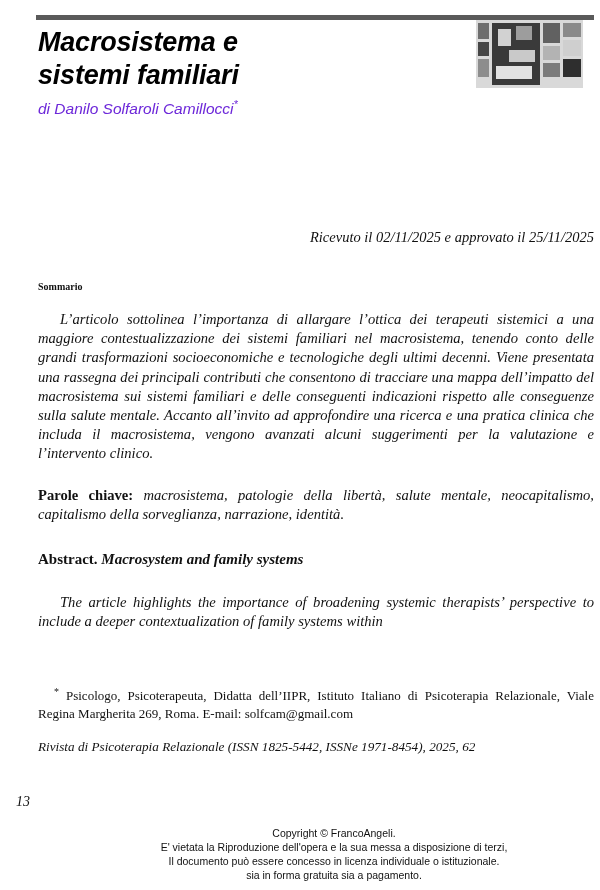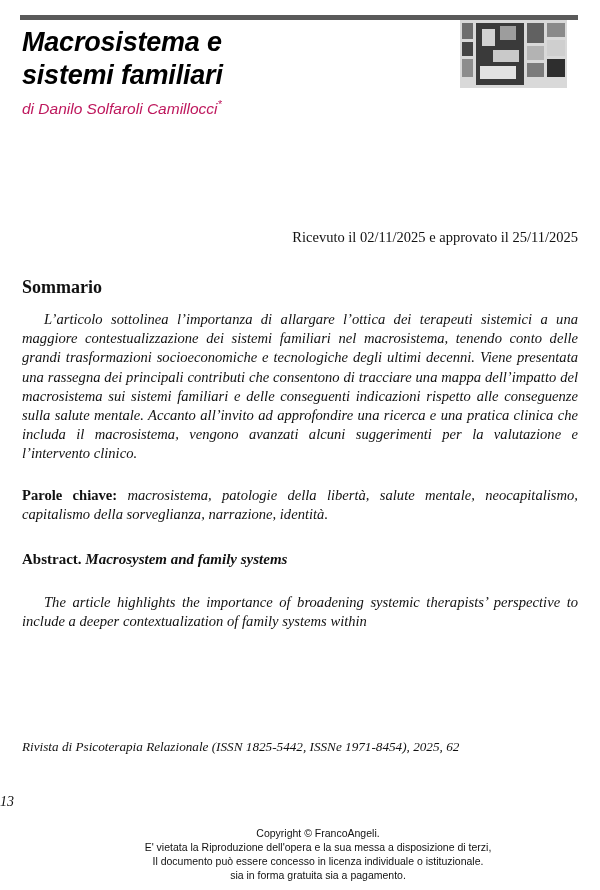--- a/index.html
+++ b/index.html
@@ -12,21 +12,21 @@
     background: #ffffff;
     font-family: "Liberation Serif", serif;
     color: #111111;
     position: relative;
     overflow: hidden;
     -webkit-font-smoothing: antialiased;
   }
 
   .page {
     position: absolute;
-    left: 0; top: 0;
+    left: 16px; top: 0;
     width: 532px;
     height: 890px;
   }
 
   
   .top-rule {
     position: absolute;
     left: 20px;
     top: 15px;
     width: 558px;
@@ -51,21 +51,21 @@
     color: #000;
     margin: 0;
   }
   .doc-title .line2 { display: block; }
   .doc-author {
     font-family: "Liberation Sans", sans-serif;
     font-style: italic;
     font-weight: normal;
     font-size: 15.5px;
     line-height: 19px;
-    color: #be185d;
+    color: #6d28d9;
     margin-top: 3px;
   }
   .doc-author .fn-star {
     font-size: 11px;
     vertical-align: super;
   }
 
   
   .thumb {
     position: absolute;
@@ -81,34 +81,35 @@
     background: #8f8f8f;
   }
 
   
   .received-line {
     position: absolute;
     left: 22px;
     top: 228px;
     width: 556px;
     text-align: right;
+    font-style: italic;
     font-size: 14.5px;
     line-height: 18px;
   }
 
   
   .content {
     position: absolute;
     left: 22px;
     top: 278px;
     width: 556px;
   }
 
   h2.section-head {
-    font-size: 18px;
+    font-size: 10px;
     font-weight: bold;
     font-style: normal;
     margin: 0 0 14px 0;
     line-height: 18px;
   }
 
   p.abstract-it {
     font-style: italic;
     font-size: 14.6px;
     line-height: 19.2px;
@@ -244,20 +245,21 @@
     <h2 class="section-head">Sommario</h2>
     <p class="abstract-it">L’articolo sottolinea l’importanza di allargare l’ottica dei terapeuti sistemici a una maggiore contestualizzazione dei sistemi familiari nel macrosistema, tenendo conto delle grandi trasformazioni socioeconomiche e tecnologiche degli ultimi decenni. Viene presentata una rassegna dei principali contributi che consentono di tracciare una mappa dell’impatto del macrosistema sui sistemi familiari e delle conseguenti indicazioni rispetto alle conseguenze sulla salute mentale. Accanto all’invito ad approfondire una ricerca e una pratica clinica che includa il macrosistema, vengono avanzati alcuni suggerimenti per la valutazione e l’intervento clinico.</p>
 
     <p class="keywords"><span class="kw-label">Parole chiave:</span><span class="kw-list"> </span><span class="kw-list">macrosistema, patologie della libertà, salute mentale, neocapitalismo, capitalismo della sorveglianza, narrazione, identità.</span></p>
 
     <div class="abstract-head"><span class="ab-label">Abstract.</span><span> </span><span class="ab-title">Macrosystem and family systems</span></div>
 
     <p class="abstract-it">The article highlights the importance of broadening systemic therapists’ perspective to include a deeper contextualization of family systems within</p>
   </div>
 
+  <div class="footnote"><span class="fn-indent"></span><span class="fn-star">*</span><span> </span><span>Psicologo, Psicoterapeuta, Didatta dell’IIPR, Istituto Italiano di Psicoterapia Relazionale, Viale Regina Margherita 269, Roma. E-mail: solfcam@gmail.com</span></div>
 
   <div class="journal-block">
     <span class="journal-ref">Rivista di Psicoterapia Relazionale (ISSN 1825-5442, ISSNe 1971-8454), 2025, 62</span>
   </div>
 
   <div class="page-number">13</div>
 
   <div class="copyright">
     <div>Copyright © FrancoAngeli.</div>
     <div>E' vietata la Riproduzione dell'opera e la sua messa a disposizione di terzi,</div>

